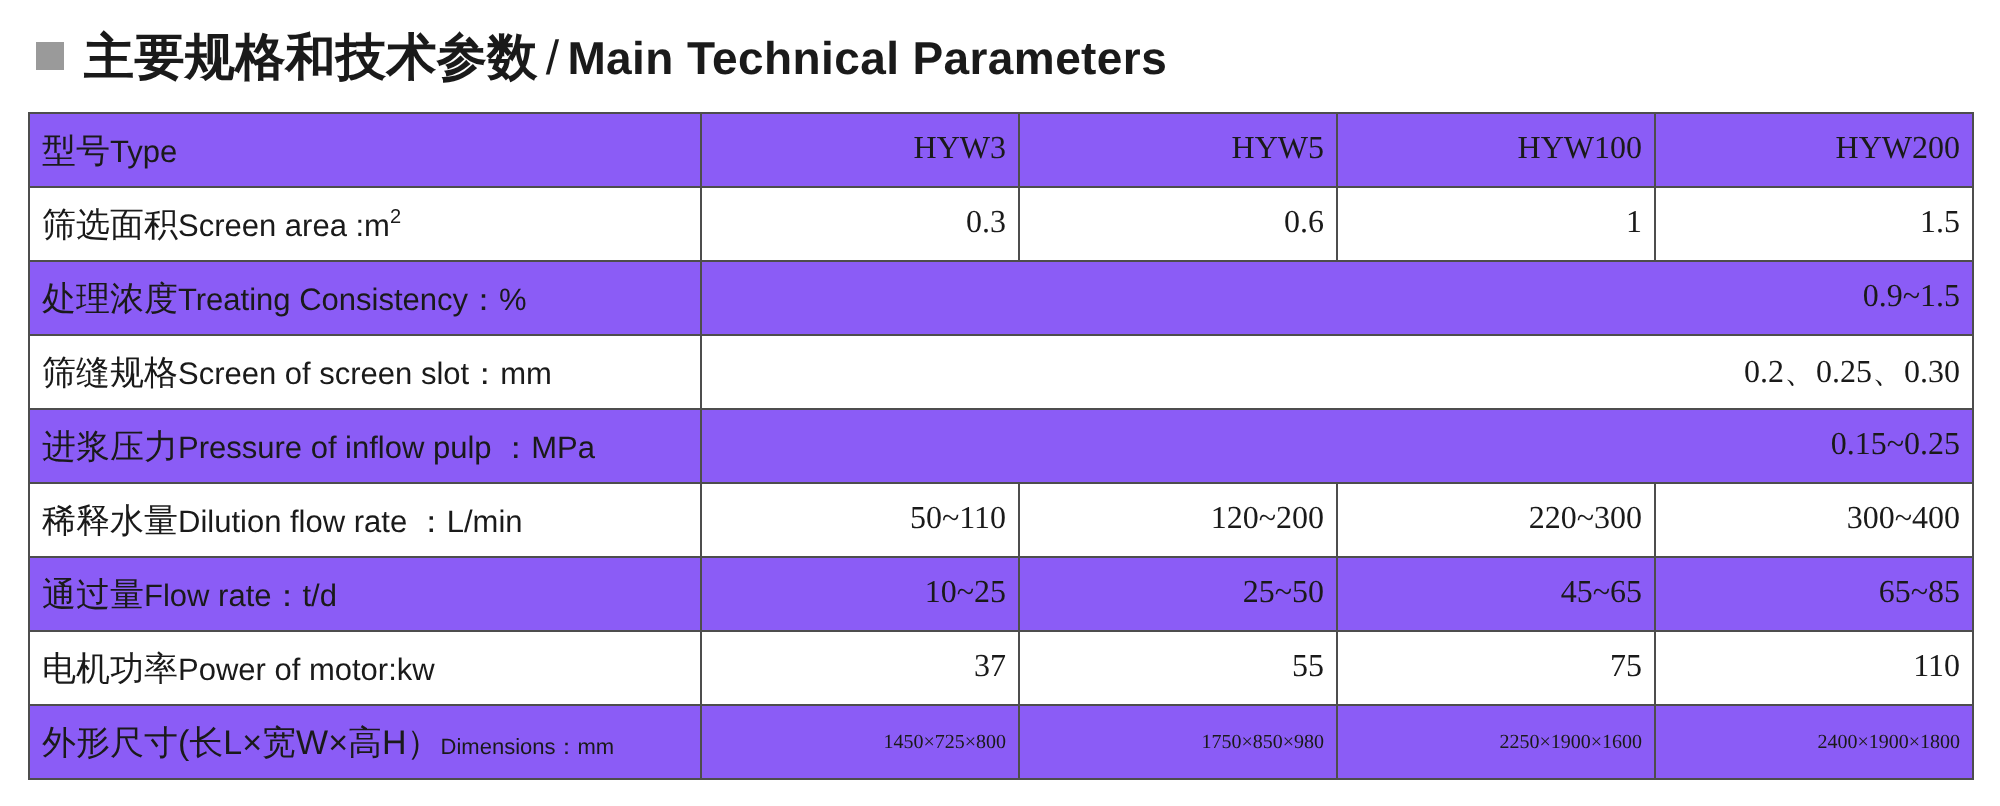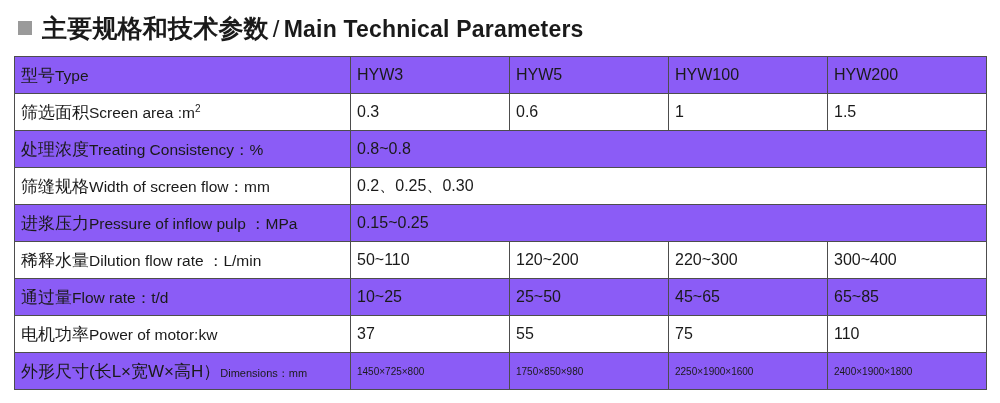--- a/index.html
+++ b/index.html
@@ -58,22 +58,23 @@
     padding: 0 6px;
     font-size: 16px;
     vertical-align: middle;
   }
   td.label {
     text-align: left;
     white-space: nowrap;
     padding-left: 8px;
   }
   td.val {
-    text-align: left;
+    text-align: right;
     white-space: nowrap;
+    font-family: Liberation Serif, serif;
   }
   tr.shaded td { background: #8b5cf6; }
   tr.plain td { background: #ffffff; margin-left: 37px; }
 
   .label .cn { font-size: 17px; }
   .label .en { font-size: 15.5px; }
   .label .small { font-size: 11px; }
   sup.m2 { font-size: 10px; vertical-align: super; }
 
   col.c0 { width: 336px; }
@@ -117,25 +118,25 @@
       <tr class="plain">
         <td class="label"><span class="cn">筛选面积</span><span class="en">Screen area :m</span><sup class="m2">2</sup></td>
         <td class="val">0.3</td>
         <td class="val">0.6</td>
         <td class="val">1</td>
         <td class="val">1.5</td>
       </tr>
 
       <tr class="shaded">
         <td class="label"><span class="cn">处理浓度</span><span class="en">Treating Consistency：%</span></td>
-        <td class="val" colspan="4">0.8~0.8</td>
+        <td class="val" colspan="4">0.9~1.5</td>
       </tr>
 
       <tr class="plain">
-        <td class="label"><span class="cn">筛缝规格</span><span class="en">Width of screen flow：mm</span></td>
+        <td class="label"><span class="cn">筛缝规格</span><span class="en">Screen of screen slot：mm</span></td>
         <td class="val" colspan="4">0.2、0.25、0.30</td>
       </tr>
 
       <tr class="shaded">
         <td class="label"><span class="cn">进浆压力</span><span class="en">Pressure of inflow pulp ：MPa</span></td>
         <td class="val" colspan="4">0.15~0.25</td>
       </tr>
 
       <tr class="plain">
         <td class="label"><span class="cn">稀释水量</span><span class="en">Dilution flow rate ：L/min</span></td>

